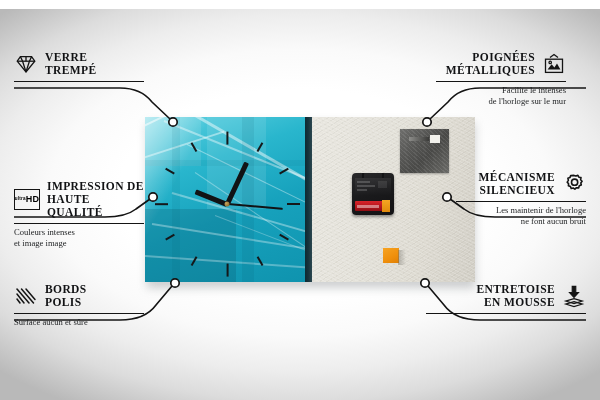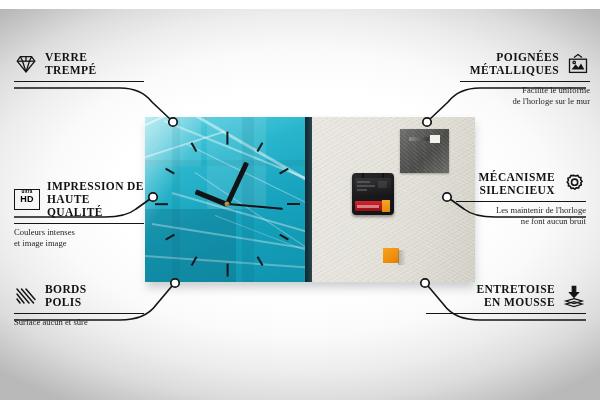--- a/index.html
+++ b/index.html
@@ -142,21 +142,21 @@
   .feat .sub{
     font-family:"Liberation Serif", serif;
     font-size:8.6px; line-height:10.4px; color:#1d1f21;
     margin-top:3px; white-space:pre-line;
   }
   .feat.right .sub{ text-align:right; }
   .ico{ width:24px; height:24px; flex:0 0 24px; }
   .ico svg{ display:block; width:24px; height:24px; }
   .hdbox{
     border:1.4px solid #141414; width:26px; height:21px; flex:0 0 26px;
-    display:flex; flex-direction:column; align-items:center; justify-content:flex-start;
+    display:flex; align-items:center; justify-content:center;
     line-height:1;
   }
   .hdbox .u{ font-family:"Liberation Sans", sans-serif; font-size:4.6px; font-weight:bold; letter-spacing:.2px; }
   .hdbox .h{ font-family:"Liberation Sans", sans-serif; font-size:9px; font-weight:bold; letter-spacing:.2px; }
 </style>
 </head>
 <body>
 
 <div id="stage">
 
@@ -300,37 +300,37 @@
         </g>
           </svg>
       </span>
       <span class="ttl">BORDS
 POLIS</span>
     </div>
     <div class="rule" style="width:130px"></div>
     <div class="sub">Surface aucun et sûre</div>
   </div>
 
-  <div class="feat right" style="left:460px; top:42px; width:130px;">
+  <div class="feat right" style="left:436px; top:42px; width:130px;">
     <div class="hd">
       <span class="ttl">POIGNÉES
 MÉTALLIQUES</span>
       <span class="ico">
         <svg viewBox="0 0 24 24">
             <g fill="none" stroke="#141414" stroke-width="1.3">
           <path d="M8 5.6 L12 2.6 L16 5.6"></path>
           <rect x="3.5" y="7.2" width="17" height="13.2"></rect>
           <path d="M5.6 17.6 L9.6 12.2 L12.4 15.6 L15 11.4 L18.4 17.6 Z" fill="#141414" stroke="none"></path>
           <circle cx="8.2" cy="10.4" r="1.2"></circle>
         </g>
           </svg>
       </span>
     </div>
     <div class="rule" style="width:130px"></div>
-    <div class="sub">Facilite le uniforme
+    <div class="sub">Facilite le intenses
 de l'horloge sur le mur</div>
   </div>
 
   <div class="feat right" style="left:456px; top:162px; width:130px;">
     <div class="hd">
       <span class="ttl">MÉCANISME
 SILENCIEUX</span>
       <span class="ico">
         <svg viewBox="0 0 24 24">
             <g fill="none" stroke="#141414" stroke-width="1.6">

